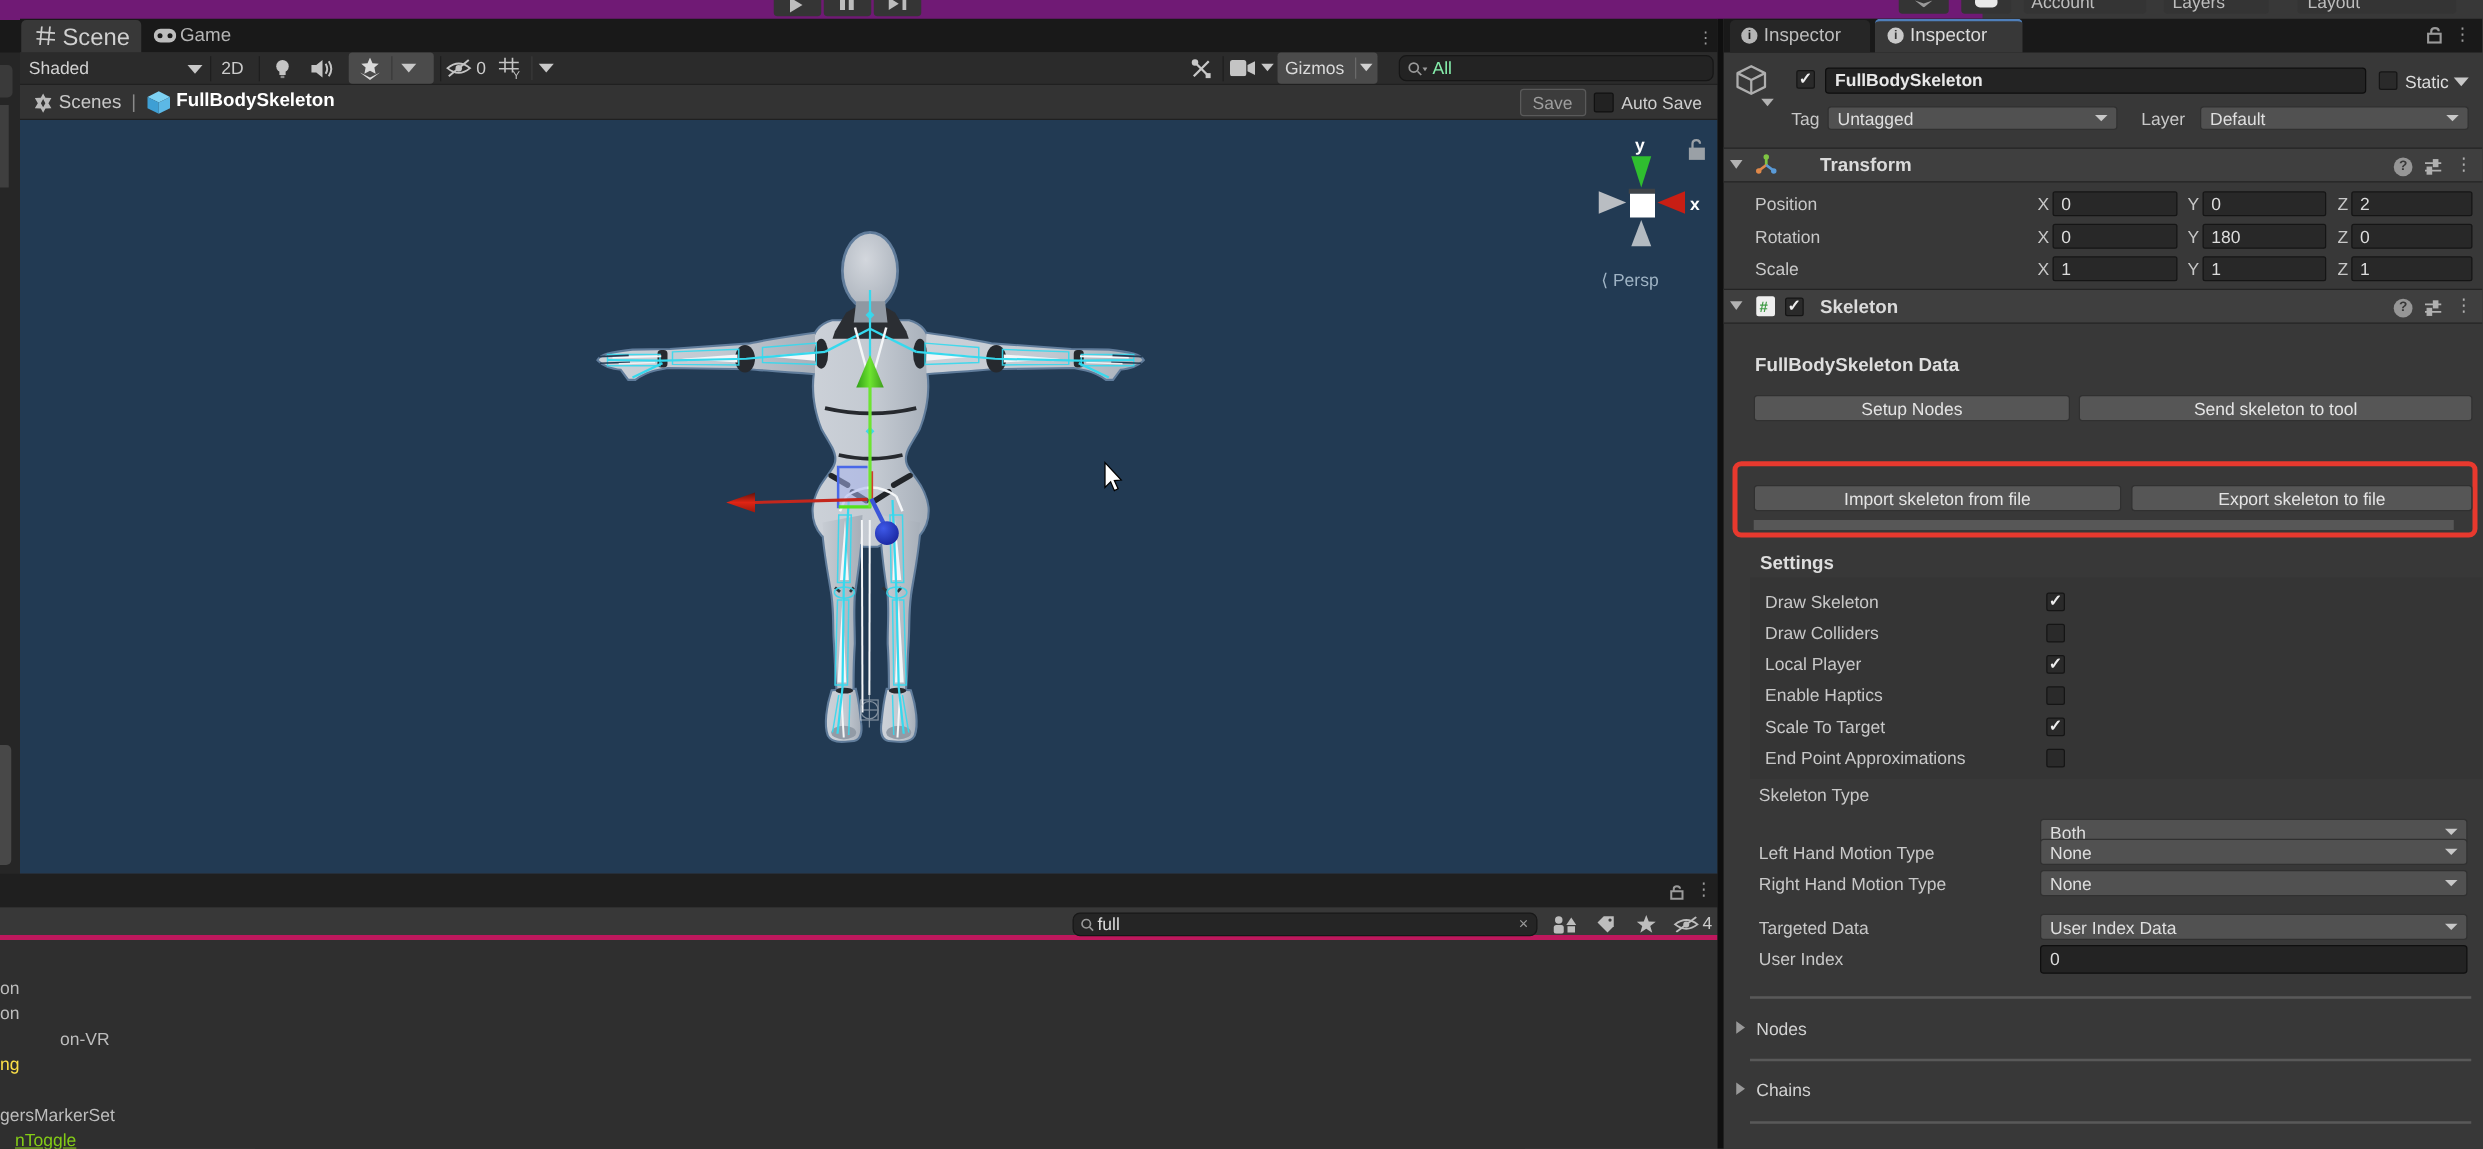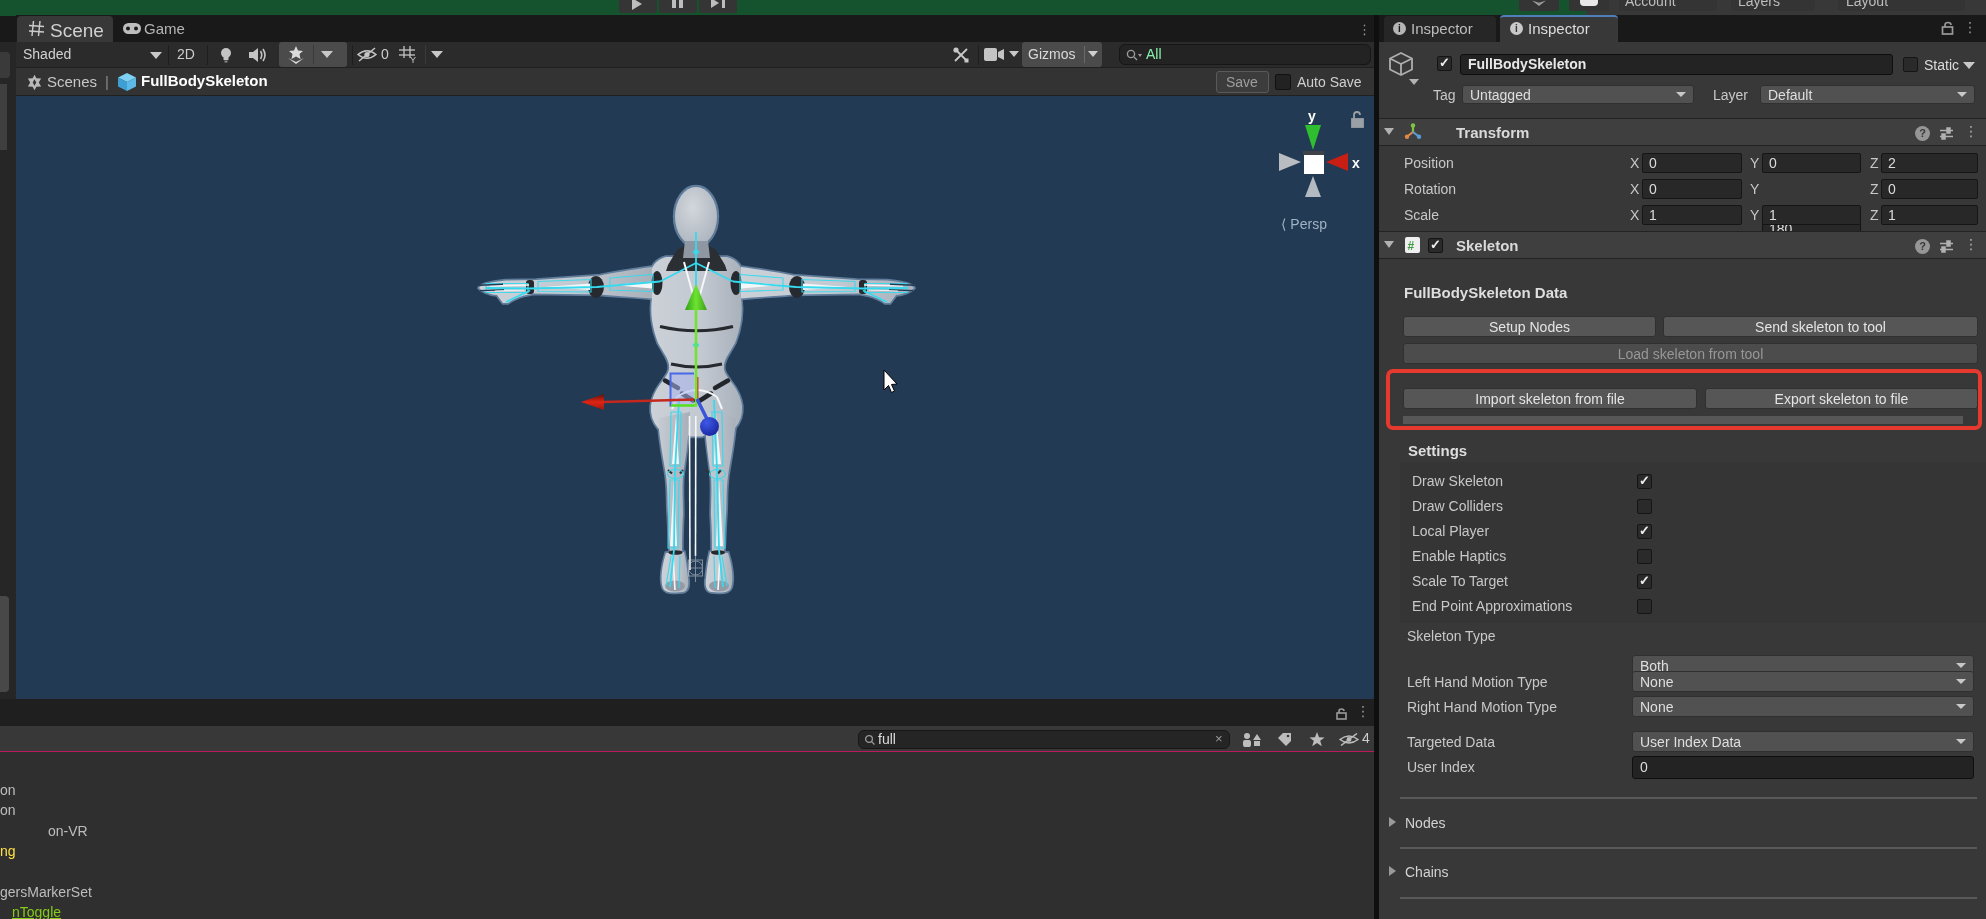--- a/index.html
+++ b/index.html
@@ -10,21 +10,21 @@
   .dd{background:#515151;border:1px solid #303030;border-radius:3px;color:#dfdfdf;font-size:14px;display:flex;align-items:center;box-sizing:border-box;padding-left:7px;position:absolute;}
   .dd .arr{position:absolute;right:7px;top:50%;margin-top:-2.5px;width:0;height:0;border-left:5px solid transparent;border-right:5px solid transparent;border-top:5px solid #c8c8c8;}
   .chk{position:absolute;width:15px;height:15px;background:#2a2a2a;border:1px solid #151515;border-radius:2px;box-sizing:border-box;}
   .chk.on::after{content:"✓";color:#eee;font-size:13px;font-weight:bold;position:absolute;left:1px;top:-2px;}
   .fold{width:0;height:0;border-top:5px solid transparent;border-bottom:5px solid transparent;border-left:7px solid #999;position:absolute;}
   .foldd{width:0;height:0;border-left:5.5px solid transparent;border-right:5.5px solid transparent;border-top:7px solid #b2b2b2;position:absolute;}
   .field{position:absolute;background:#282828;border:1px solid #151515;border-radius:2px;color:#dcdcdc;font-size:14px;box-sizing:border-box;padding:1px 0 0 6px;}
 </style></head>
 <body>
 
-<div class="abs" style="left:0;top:0;width:1586px;height:16px;background:#14532d;">
+<div class="abs" style="left:0;top:0;width:1586px;height:16px;background:#701a75;">
   <div class="abs" style="left:619px;top:-8px;width:38px;height:21px;background:#353535;border-radius:3px;"></div>
   <div class="abs" style="left:659px;top:-8px;width:38px;height:21px;background:#353535;border-radius:3px;"></div>
   <div class="abs" style="left:699px;top:-8px;width:38px;height:21px;background:#353535;border-radius:3px;"></div>
   <div class="abs" style="left:632px;top:-2px;width:0;height:0;border-top:6px solid transparent;border-bottom:6px solid transparent;border-left:10px solid #bdbdbd;"></div>
   <div class="abs" style="left:672px;top:-2px;width:4px;height:10px;background:#bdbdbd;"></div>
   <div class="abs" style="left:679px;top:-2px;width:4px;height:10px;background:#bdbdbd;"></div>
   <div class="abs" style="left:711px;top:-2px;width:0;height:0;border-top:5px solid transparent;border-bottom:5px solid transparent;border-left:8px solid #bdbdbd;"></div>
   <div class="abs" style="left:722px;top:-2px;width:3px;height:10px;background:#bdbdbd;"></div>
   <div class="abs" style="left:1519px;top:-6px;width:40px;height:17px;background:#343434;border-radius:3px;"></div>
   <div class="abs" style="left:1569px;top:-6px;width:40px;height:17px;background:#343434;border-radius:3px;"></div>
@@ -367,21 +367,21 @@
 <div class="abs" style="left:0;top:699px;width:1374px;height:220px;background:#2f2f2f;">
   <div class="abs" style="left:0;top:0;width:1374px;height:27px;background:#1f1f1f;">
     <svg class="abs" style="left:1336px;top:9px;" width="13" height="13" viewBox="0 0 13 13">
         <g stroke="#9a9a9a" stroke-width="1.6" fill="none">
           <rect x="1" y="5" width="9" height="6"></rect>
           <path d="M3,5 L3,3 Q3,1 5.5,1 Q8,1 8,3"></path>
         </g>
       </svg>
     <div class="abs" style="left:1356px;top:4px;color:#9a9a9a;font-size:14px;">⋮</div>
   </div>
-  <div class="abs" style="left:0;top:27px;width:1374px;height:26px;background:#383838;border-bottom:1px solid #be185d;box-sizing:border-box;">
+  <div class="abs" style="left:0;top:27px;width:1374px;height:26px;background:#383838;border-bottom:4px solid #be185d;box-sizing:border-box;">
     <div class="abs" style="left:858px;top:4px;width:372px;height:19px;background:#252525;border:1px solid #171717;border-radius:6px;box-sizing:border-box;"></div>
     <svg class="abs" style="left:864px;top:8px;" width="12" height="12" viewBox="0 0 12 12">
         <circle cx="5" cy="5" r="3.4" fill="none" stroke="#9a9a9a" stroke-width="1.3"></circle>
         <line x1="7.6" y1="7.6" x2="10.5" y2="10.5" stroke="#9a9a9a" stroke-width="1.3"></line>
       </svg>
     <div class="abs txt" style="left:878px;top:5px;color:#dcdcdc;">full</div>
     <div class="abs" style="left:1215px;top:5px;color:#9a9a9a;font-size:13px;">×</div>
     <svg class="abs" style="left:1242px;top:6px;" width="19" height="15" viewBox="0 0 19 15">
         <circle cx="5" cy="4" r="3" fill="#bdbdbd"></circle>
         <rect x="1" y="8" width="8" height="7" rx="2" fill="#bdbdbd"></rect>
@@ -477,21 +477,21 @@
   <div class="abs txt" style="left:251px;top:140px;">X</div>
     <div class="field" style="left:263px;top:138px;width:100px;height:20px;">0</div>
   <div class="abs txt" style="left:371px;top:140px;">Y</div>
     <div class="field" style="left:383px;top:138px;width:99px;height:20px;">0</div>
   <div class="abs txt" style="left:491px;top:140px;">Z</div>
     <div class="field" style="left:502px;top:138px;width:97px;height:20px;">2</div>
   <div class="abs txt" style="left:25px;top:166px;">Rotation</div>
   <div class="abs txt" style="left:251px;top:166px;">X</div>
     <div class="field" style="left:263px;top:164px;width:100px;height:20px;">0</div>
   <div class="abs txt" style="left:371px;top:166px;">Y</div>
-    <div class="field" style="left:383px;top:164px;width:99px;height:20px;margin-top:40px;">180</div>
+    <div class="field" style="left:383px;top:164px;width:99px;height:20px;">180</div>
   <div class="abs txt" style="left:491px;top:166px;">Z</div>
     <div class="field" style="left:502px;top:164px;width:97px;height:20px;">0</div>
   <div class="abs txt" style="left:25px;top:192px;">Scale</div>
   <div class="abs txt" style="left:251px;top:192px;">X</div>
     <div class="field" style="left:263px;top:190px;width:100px;height:20px;">1</div>
   <div class="abs txt" style="left:371px;top:192px;">Y</div>
     <div class="field" style="left:383px;top:190px;width:99px;height:20px;">1</div>
   <div class="abs txt" style="left:491px;top:192px;">Z</div>
     <div class="field" style="left:502px;top:190px;width:97px;height:20px;">1</div>
 
@@ -510,21 +510,20 @@
         <line x1="1" y1="10.5" x2="14" y2="10.5"></line>
         <rect x="8" y="2" width="3" height="5" fill="#b0b0b0"></rect>
         <rect x="3" y="8" width="3" height="5" fill="#b0b0b0"></rect>
       </g>
     </svg>
   <div class="abs" style="left:585px;top:221px;color:#b0b0b0;font-size:14px;">⋮</div>
 
   <div class="abs txt b" style="left:25px;top:269px;color:#dedede;font-size:15px;">FullBodySkeleton Data</div>
   <div class="btn abs" style="left:24px;top:301px;width:253px;height:21px;">Setup Nodes</div>
   <div class="btn abs" style="left:284px;top:301px;width:315px;height:21px;">Send skeleton to tool</div>
-  <div class="btn abs" style="left:24px;top:328px;width:575px;height:21px;background:#4c4c4c;color:#979797;">Load skeleton from tool</div>
 
   <div class="abs" style="left:24px;top:401px;width:560px;height:8px;background:#575757;"></div>
   <div class="abs" style="left:7px;top:354px;width:596px;height:61px;border:4px solid #e8392e;border-radius:7px;box-sizing:border-box;"></div>
   <div class="btn abs" style="left:24px;top:373px;width:294px;height:21px;">Import skeleton from file</div>
   <div class="btn abs" style="left:326px;top:373px;width:273px;height:21px;">Export skeleton to file</div>
 
   <div class="abs txt b" style="left:29px;top:427px;color:#dedede;font-size:15px;">Settings</div>
   <div class="abs" style="left:21px;top:447px;width:586px;height:161px;background:#353535;"></div>
   <div class="abs txt" style="left:33px;top:458px;">Draw Skeleton</div>
     <div class="chk on" style="left:258px;top:459px;"></div>

